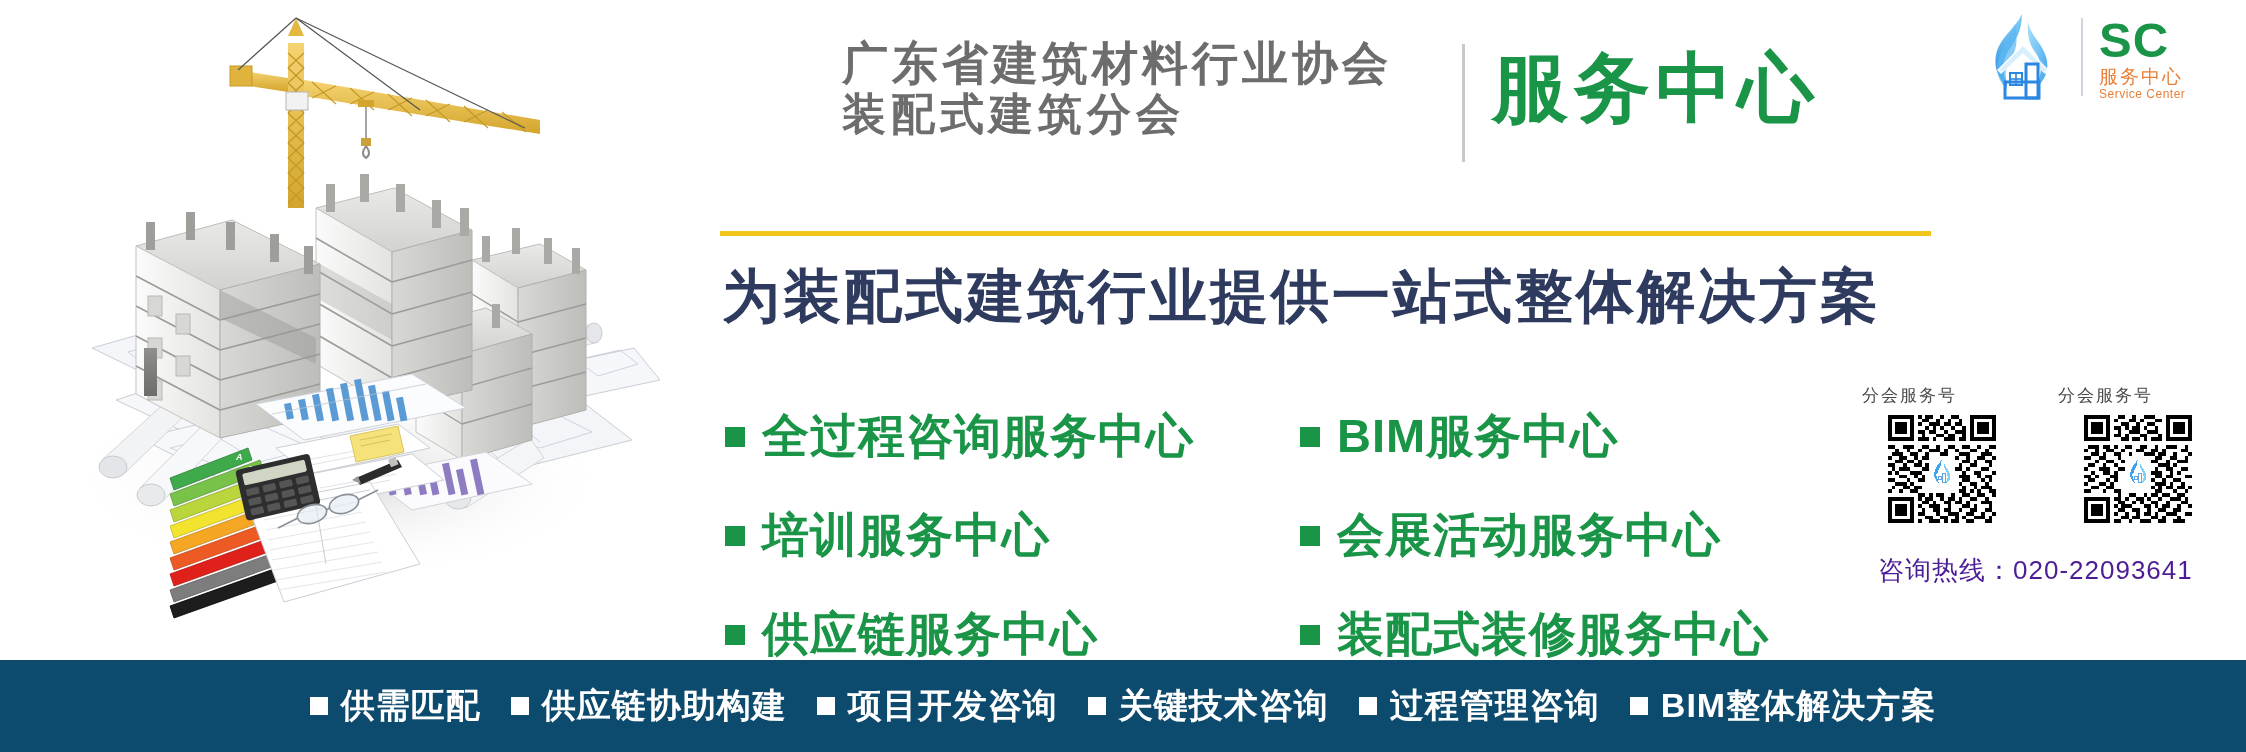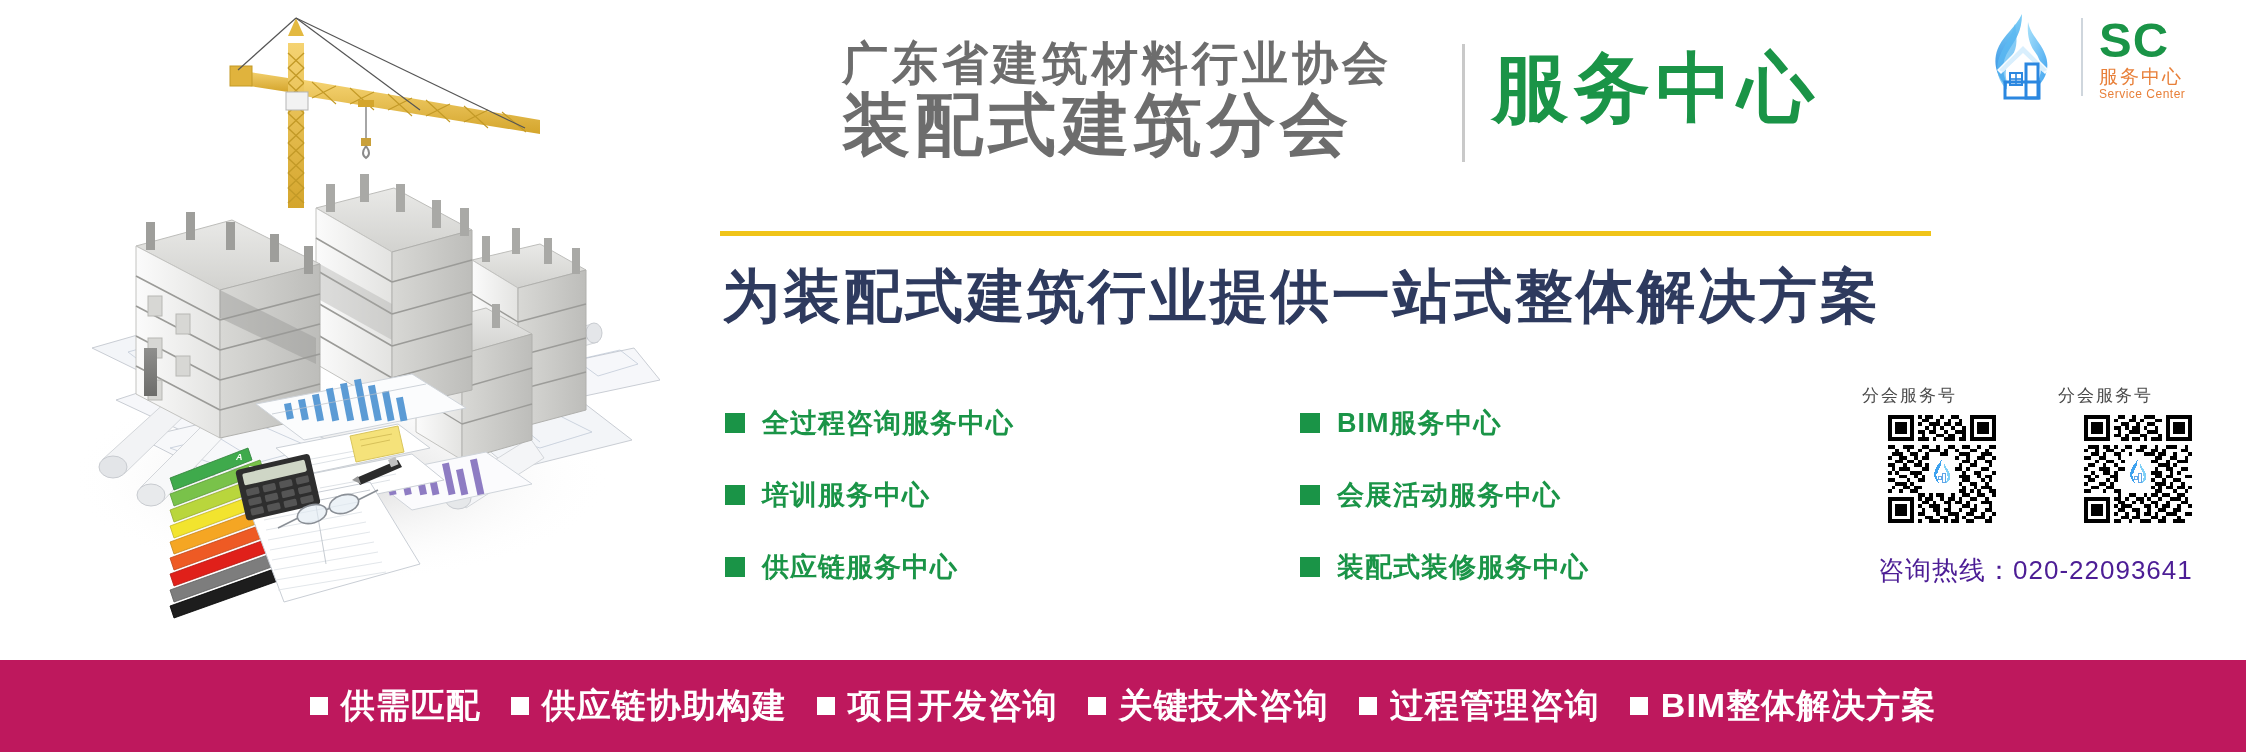--- a/index.html
+++ b/index.html
@@ -15,40 +15,40 @@
   .illus svg{display:block;width:100%;height:100%;}
 
   
   .assoc-title{
     position:absolute;left:842px;top:44px;width:630px;
     color:#6d6d6d;font-weight:bold;line-height:1.02;
     letter-spacing:2px;
     font-family:Liberation Mono, monospace;
   }
   .assoc-line1{font-size:46px;letter-spacing:4px;}
-  .assoc-line2{font-size:68px;letter-spacing:5px;margin-top:4px;}
+  .assoc-line2{font-size:44px;letter-spacing:5px;margin-top:4px;}
   .divider-vert{
     position:absolute;left:1462px;top:44px;width:3px;height:118px;background:#c9c9c9;
   }
   .service-center{
     position:absolute;left:1492px;top:48px;
     font-size:76px;font-weight:bold;color:#1a9447;letter-spacing:6px;line-height:1.05;
   }
   .yellow-rule{
     position:absolute;left:720px;top:231px;width:1211px;height:5px;background:#f0c419;
   }
   .sub-title{
     position:absolute;left:722px;top:258px;
     font-size:58px;font-weight:bold;color:#2e3a5e;letter-spacing:3px;white-space:nowrap;
   }
 
   
   .svc-wrap{position:absolute;left:725px;top:405px;width:1060px;}
   .svc-grid{display:grid;grid-template-columns:575px 1fr;row-gap:36px;}
-  .svc-item{display:flex;align-items:center;color:#1a9447;font-size:27px;font-weight:bold;letter-spacing:1px;}
+  .svc-item{display:flex;align-items:center;color:#1a9447;font-size:47px;font-weight:bold;letter-spacing:1px;}
   .svc-bullet{width:20px;height:20px;background:#1a9447;margin-right:17px;flex:0 0 auto;}
 
   
   .logo{position:absolute;left:1975px;top:8px;display:flex;align-items:center;height:94px;}
   .logo-mark{width:96px;height:94px;position:relative;}
   .logo-mark svg{display:block;}
   .logo-sep{width:2px;height:78px;background:#cfd6dd;margin:4px 16px 0 10px;}
   .logo-text{display:flex;flex-direction:column;align-items:flex-start;padding-top:8px;}
   .logo-sc{font-size:49px;font-weight:bold;color:#1a9447;line-height:0.92;letter-spacing:1px;}
   .logo-cn{font-size:19px;color:#e8803a;letter-spacing:2px;margin-top:3px;line-height:1;}
@@ -62,21 +62,21 @@
   .qr-img{width:108px;height:108px;margin:0 auto;position:relative;}
   .qr-img svg{display:block;}
   .hotline{
     position:absolute;left:1878px;top:553px;
     font-size:26px;color:#4c1d95;letter-spacing:1px;white-space:nowrap;
   }
 
   
   .footer{
     position:absolute;left:0;bottom:0;width:2246px;height:92px;
-    background:#be185d;display:flex;align-items:center;justify-content:center;
+    background:#0c4a6e;display:flex;align-items:center;justify-content:center;
   }
   .footer-inner{display:flex;align-items:center;gap:30px;}
   .foot-item{display:flex;align-items:center;color:#ffffff;font-size:34px;font-weight:bold;letter-spacing:1px;white-space:nowrap;}
   .foot-bullet{width:18px;height:18px;background:#ffffff;margin-right:13px;flex:0 0 auto;}
 </style>
 </head>
 <body>
 
 <div class="banner">
 

